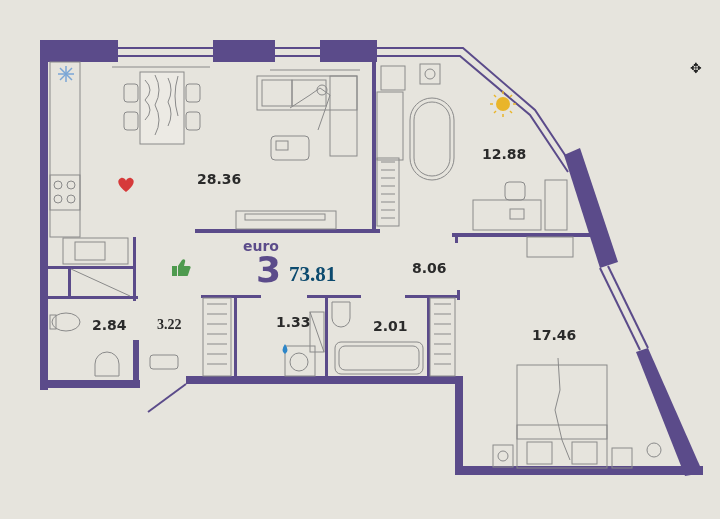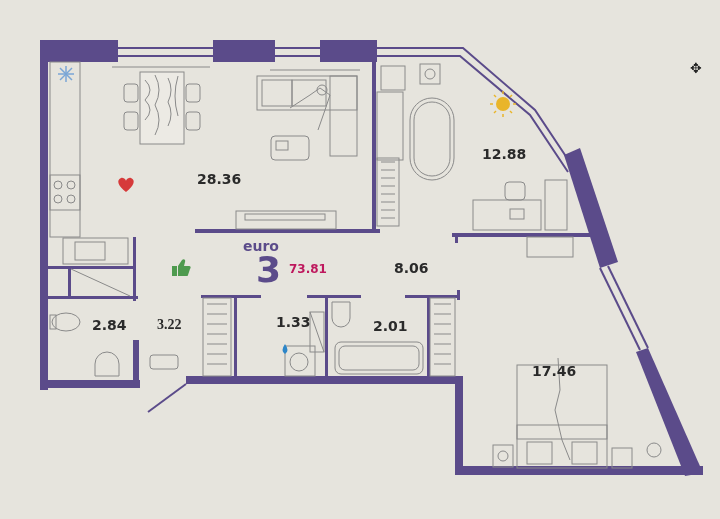--- a/index.html
+++ b/index.html
@@ -10,21 +10,21 @@
       position: relative;
     }
     #plan { position: absolute; left: 0; top: 0; width: 720px; height: 519px; }
     .wall { fill: #5b4b8a; }
     .thin { stroke: #5b4b8a; stroke-width: 2; fill: none; }
     .fur { stroke: #8a8a8a; stroke-width: 1; fill: none; }
     .furf { stroke: #8a8a8a; stroke-width: 1; fill: #eceae4; }
     .area { position: absolute; font-size: 14px; font-weight: bold; color: #2a2a2a; }
     #label-euro { position: absolute; left: 243px; top: 238px; font-size: 14px; font-weight: bold; color: #5b4b8a; }
     #label-rooms { position: absolute; left: 256px; top: 250px; font-size: 36px; font-weight: bold; color: #5b4b8a; line-height: 40px; }
-    #label-total { position: absolute; left: 289px; top: 262px; font-size: 12px; font-weight: bold; color: #be185d; }
+    #label-total { position: absolute; left: 289px; top: 262px; font-size: 21px; font-weight: bold; color: #0c4a6e; font-family: Liberation Serif, serif; }
     .cursor { position: absolute; left: 690px; top: 60px; font-size: 14px; color: #222; }
   </style>
 </head>
 <body>
 
 <svg id="plan" viewBox="0 0 720 519" xmlns="http://www.w3.org/2000/svg">
 
   <g>
 
     <rect class="wall" x="40" y="40" width="78" height="22"></rect>
@@ -185,20 +185,20 @@
     <path d="M285,344 q-5,7 0,10 q5,-3 0,-10 Z" fill="#2d86c8"></path>
   </g>
 </svg>
 
 <div id="label-euro">euro</div>
 <div id="label-rooms">3</div>
 <div id="label-total">73.81</div>
 
 <div class="area" style="left:197px; top:171px;">28.36</div>
 <div class="area" style="left:482px; top:146px;">12.88</div>
-<div class="area" style="left:394px; top:260px;">8.06</div>
-<div class="area" style="left:532px; top:327px;margin-top:36px;">17.46</div>
+<div class="area" style="left:412px; top:260px;">8.06</div>
+<div class="area" style="left:532px; top:327px;">17.46</div>
 <div class="area" style="left:92px; top:317px;">2.84</div>
 <div class="area" style="left:157px; top:317px;font-family:Liberation Serif, serif;">3.22</div>
 <div class="area" style="left:276px; top:314px;">1.33</div>
 <div class="area" style="left:373px; top:318px;">2.01</div>
 
 <div class="cursor">✥</div>
 
 </body></html>

